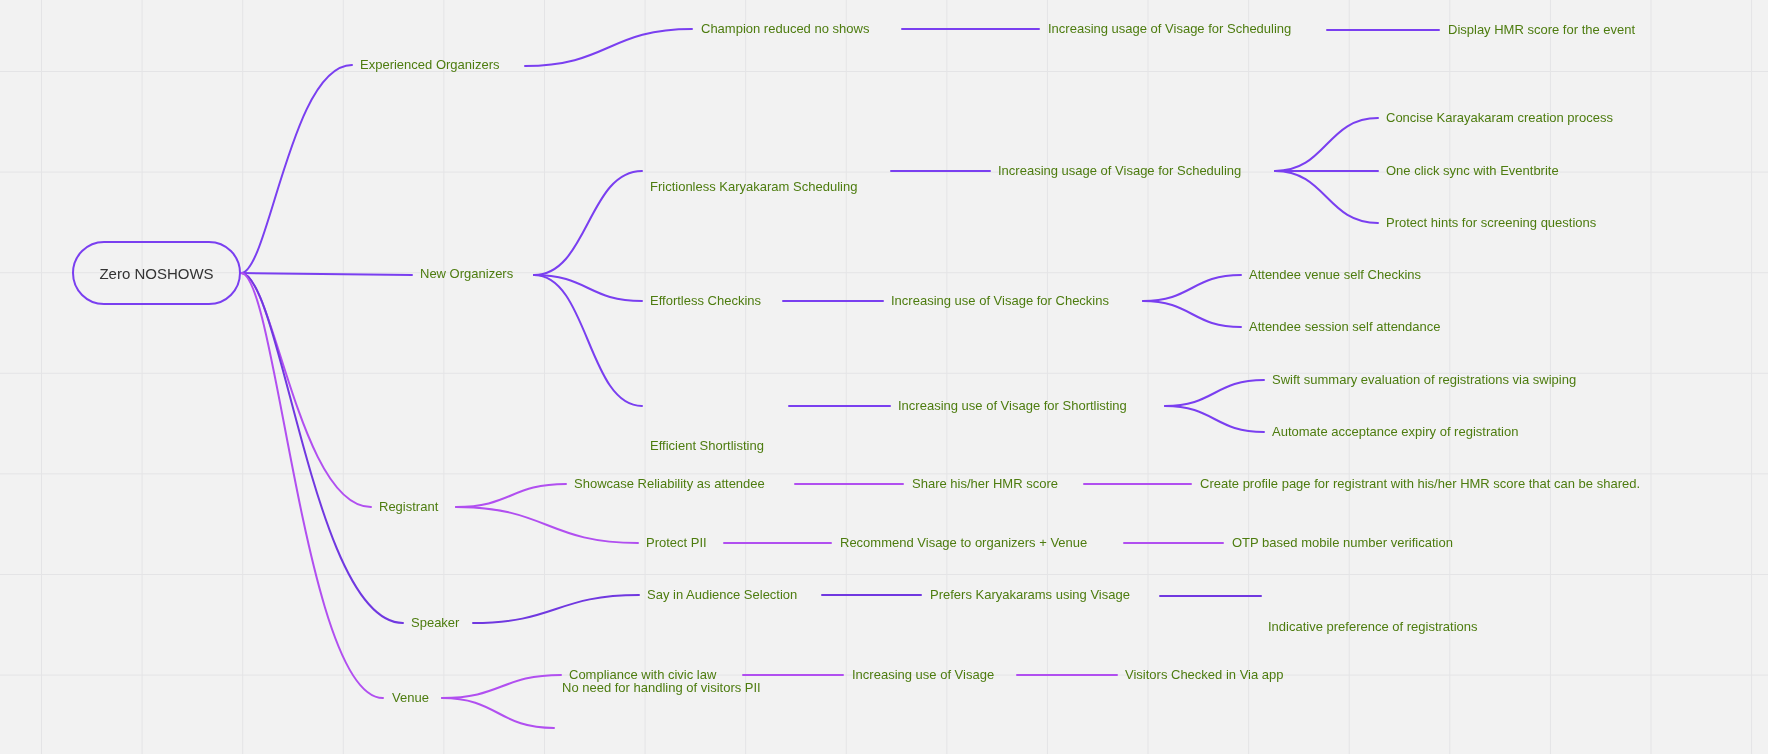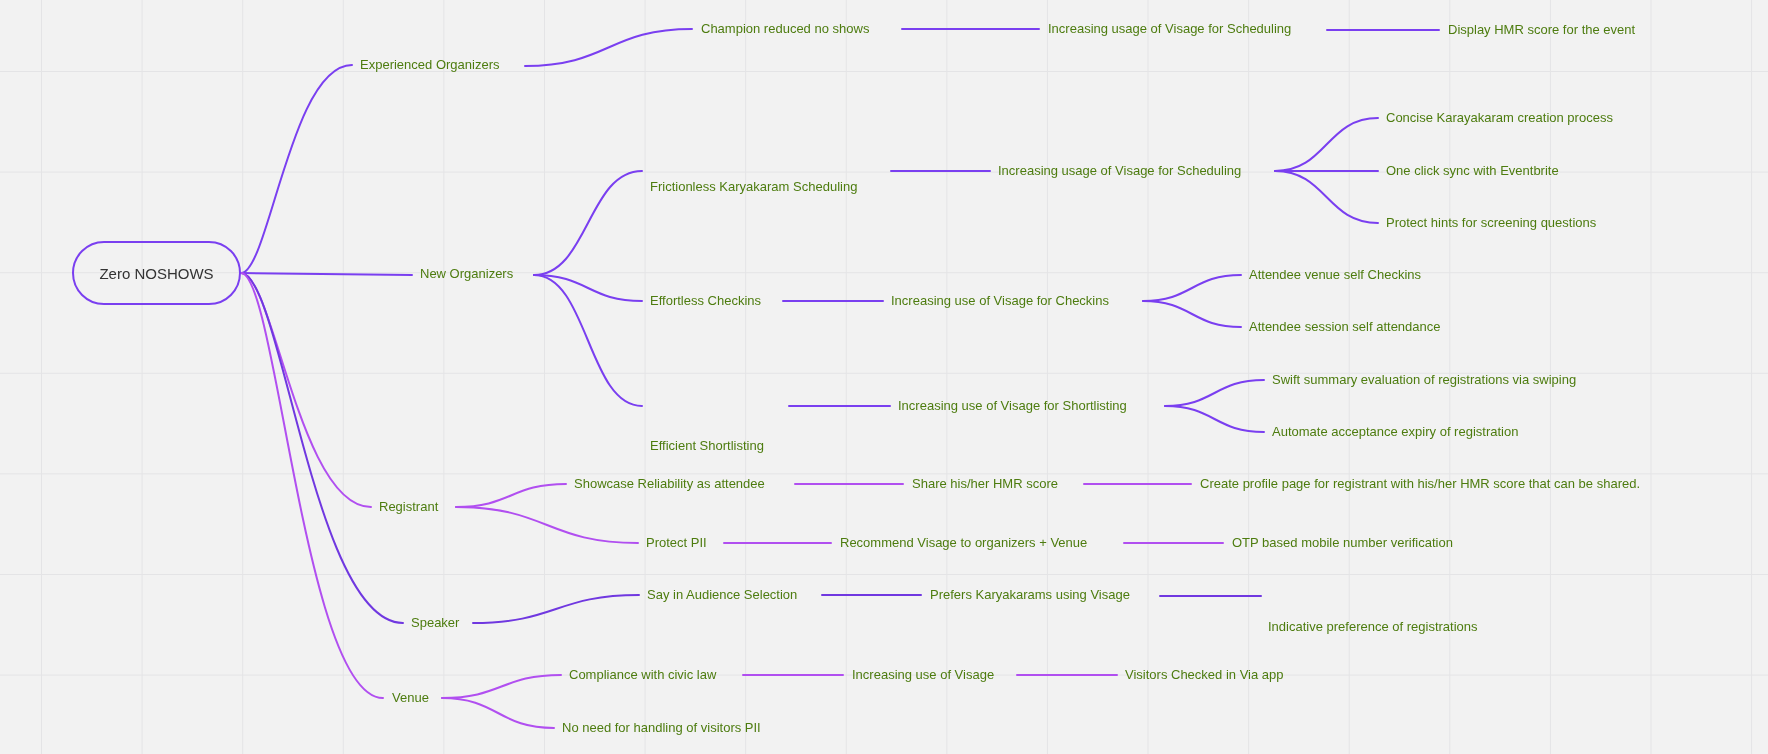--- a/index.html
+++ b/index.html
@@ -100,15 +100,15 @@
       <div class="node" style="left: 840px; top: 543px;">Recommend Visage to organizers + Venue</div>
       <div class="node" style="left: 1232px; top: 543px;">OTP based mobile number verification</div>
       <div class="node" style="left: 411px; top: 623px;">Speaker</div>
       <div class="node" style="left: 647px; top: 595px;">Say in Audience Selection</div>
       <div class="node" style="left: 930px; top: 595px;">Prefers Karyakarams using Visage</div>
       <div class="node" style="left: 1268px; top: 596px; margin-top: 31px;">Indicative preference of registrations</div>
       <div class="node" style="left: 392px; top: 698px; text-align: center;">Venue</div>
       <div class="node" style="left: 569px; top: 675px;">Compliance with civic law</div>
       <div class="node" style="left: 852px; top: 675px;">Increasing use of Visage</div>
       <div class="node" style="left: 1125px; top: 675px;">Visitors Checked in Via app</div>
-      <div class="node" style="left: 562px; top: 728px;">No need for handling of visitors PII</div>
+      <div class="node" style="left: 562px; top: 688px;">No need for handling of visitors PII</div>
     </div>
 </div>
 
 </body></html>

